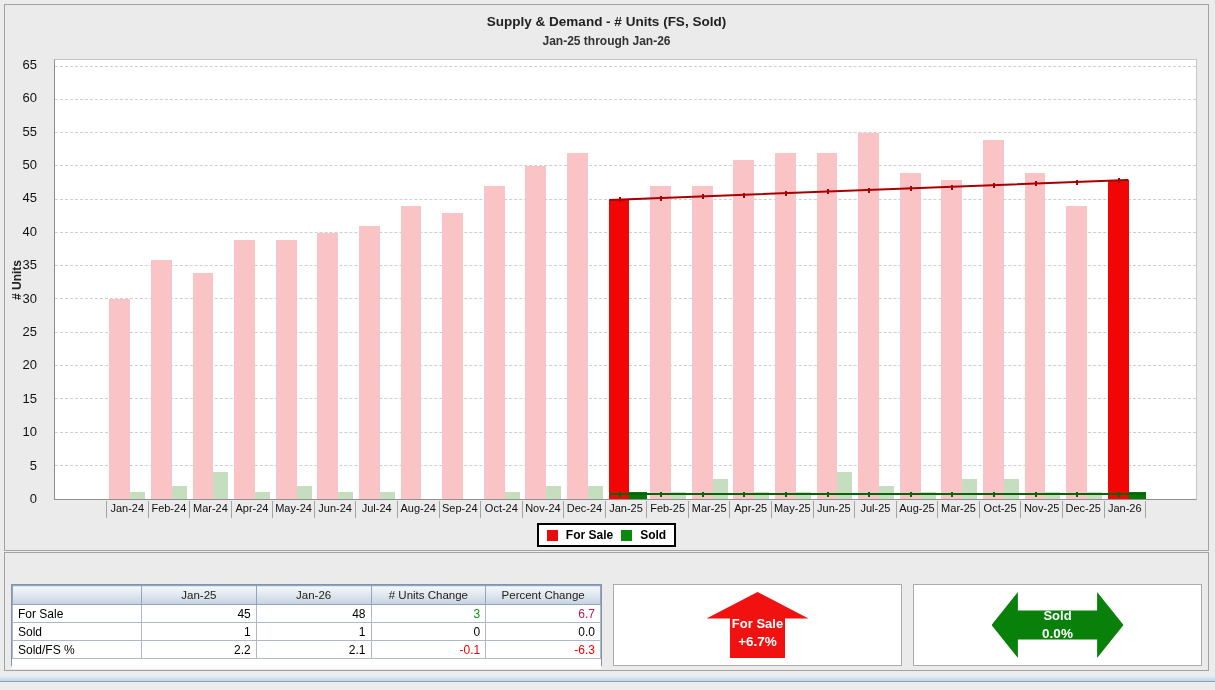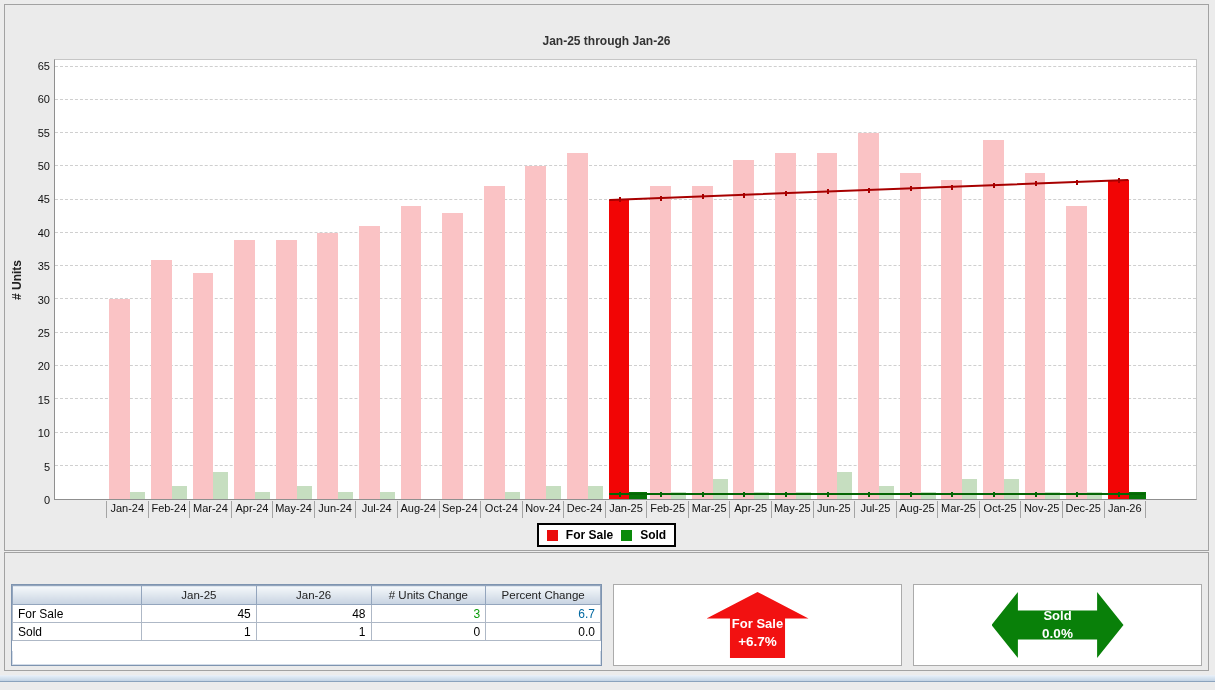--- a/index.html
+++ b/index.html
@@ -20,22 +20,22 @@
   .plot { position:absolute; left:49px; top:54px; width:1143px; height:441px;
           background:#ffffff; border:1px solid #c6c6c6;
           border-left:1px solid #8f8f8f; border-bottom:1px solid #8f8f8f; }
   .gridline { position:absolute; left:0; right:0; height:0;
           border-top:1px dashed #cfcfcf; }
   .bars-region { position:absolute; left:52px; right:51px; top:0; bottom:0; }
   .bar { position:absolute; bottom:0; }
   .trend-line { position:absolute; height:2px; border-radius:1px; }
   .trend-marker { position:absolute; width:2px; height:5px; }
   .y-ticks { position:absolute; left:20px; top:54px; width:26px; height:441px; }
-  .y-tick { position:absolute; right:1px; transform:translateY(6px);
-            font-size:11px; color:#111; }
+  .y-tick { position:absolute; right:14px; transform:translateY(6px);
+            font-size:13px; color:#111; }
   .x-labels { position:absolute; left:49px; top:496px; width:1143px; height:17px;
               display:flex; padding:0 51px 0 52px; }
   .x-label { flex:1; text-align:center; font-size:11px; color:#111; line-height:15px;
              border-left:1px solid #a4a4a4; white-space:nowrap; overflow:visible; }
   .x-label:last-child { border-right:1px solid #a4a4a4; }
   .legend { position:absolute; left:0; right:0; top:518px; display:flex; justify-content:center; }
   .legend-box { display:inline-flex; align-items:center; gap:8px; background:#fff;
                 border:2px solid #000; padding:3px 8px; }
   .legend-swatch { width:11px; height:11px; display:inline-block; }
   .legend-label { font-size:12px; font-weight:bold; color:#000; }
@@ -82,20 +82,21 @@
   .bottom-bar { position:absolute; left:0; top:675px; width:1215px; height:7px;
                 background:linear-gradient(#e3edf7, #c2d3e4);
                 border-top:1px solid #e8eef6; border-bottom:1px solid #8ba3bd; }
 </style>
 </head>
 <body>
 
 <div class="page">
 
   <div class="chart-panel">
+    <div class="chart-title">Supply &amp; Demand - # Units (FS, Sold)</div>
     <div class="chart-subtitle">Jan-25 through Jan-26</div>
     <div class="y-axis-title">
       <span># Units</span>
     </div>
     <div class="y-ticks" id="y-ticks">
         <span class="y-tick" style="bottom: 0%;">0</span>
         <span class="y-tick" style="bottom: 7.57576%;">5</span>
         <span class="y-tick" style="bottom: 15.1515%;">10</span>
         <span class="y-tick" style="bottom: 22.7273%;">15</span>
         <span class="y-tick" style="bottom: 30.303%;">20</span>
@@ -262,29 +263,36 @@
               <th># Units Change</th>
               <th>Percent Change</th>
             </tr>
           </thead>
           <tbody>
             <tr>
               <td class="lbl">For Sale</td>
               <td class="num">45</td>
               <td class="num">48</td>
               <td class="num chg" style="color: rgb(10, 154, 10);">3</td>
-              <td class="num chg" style="color: #0369a1;">6.7</td>
+              <td class="num chg" style="color: #be185d;">6.7</td>
             </tr>
             <tr>
               <td class="lbl">Sold</td>
               <td class="num">1</td>
               <td class="num">1</td>
               <td class="num chg" style="color: rgb(0, 0, 0);">0</td>
               <td class="num chg" style="color: rgb(0, 0, 0);">0.0</td>
             </tr>
+            <tr>
+              <td class="lbl">Sold/FS %</td>
+              <td class="num">2.2</td>
+              <td class="num">2.1</td>
+              <td class="num chg" style="color: rgb(240, 0, 0);">-0.1</td>
+              <td class="num chg" style="color: rgb(240, 0, 0);">-6.3</td>
+            </tr>
           </tbody>
         </table>
         <div class="table-footer"></div>
       </div>
       <div class="indicator-box">
         <div class="arrow arrow-up" id="arrow-0" style="background: rgb(242, 17, 17);">
           <span class="a-label">For Sale</span>
           <span class="a-value">+6.7%</span>
         </div>
       </div>

